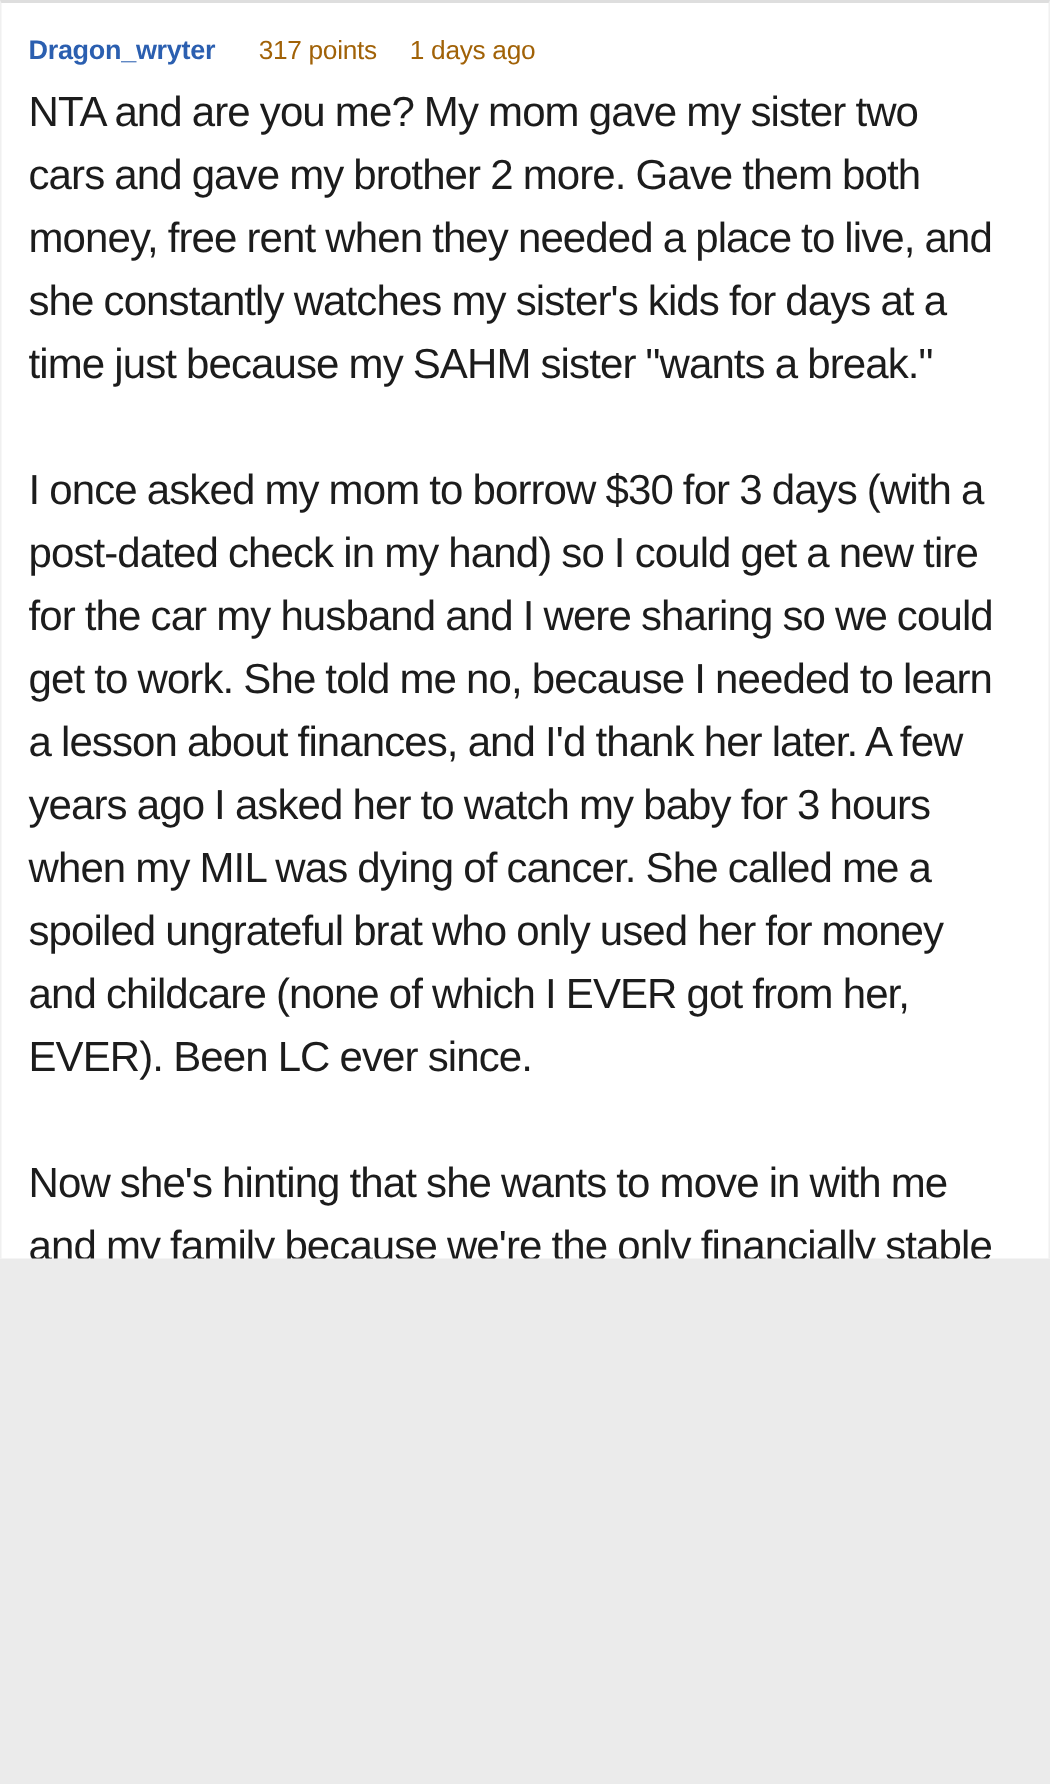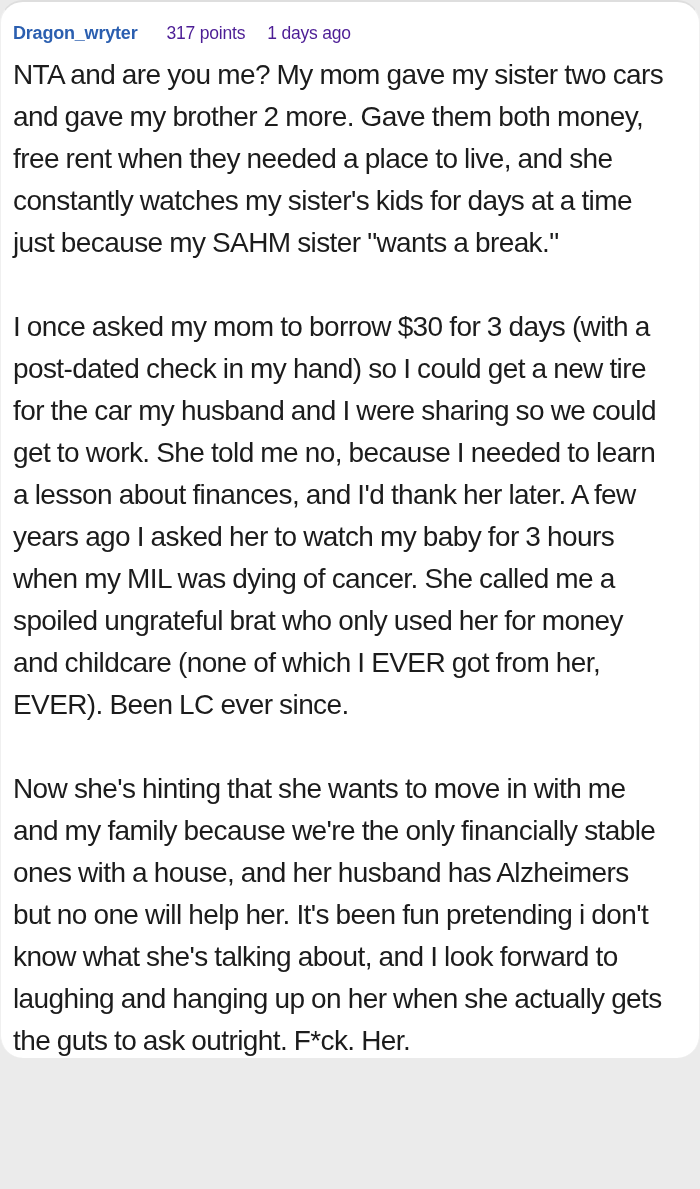--- a/index.html
+++ b/index.html
@@ -9,47 +9,46 @@
   body {
     width: 700px;
     height: 1189px;
     background: #ebebeb;
     font-family: "Liberation Sans", sans-serif;
     overflow: hidden;
   }
   .comment-card {
     box-sizing: border-box;
     width: 700px;
-    height: 1058px;
+    height: 839px;
     background: #ffffff;
     border-top: 2px solid #dedede;
     border-left: 1px solid #f0f0f0;
     border-right: 1px solid #f0f0f0;
-    padding: 20px 30px 0 12px;
+    padding: 20px 30px 0 18px;
     overflow: hidden;
-    border-radius: 23px;
   }
   .comment-header {
     display: flex;
     align-items: baseline;
     gap: 0;
     margin: 0 0 10px 0;
     white-space: nowrap;
   }
   .username {
     color: #2b5fb0;
     font-weight: bold;
     font-size: 18px;
     line-height: 22px;
     letter-spacing: -0.2px;
     text-decoration: none;
     cursor: pointer;
   }
   .meta {
-    color: #4c1d95;
+    color: #a16207;
     font-size: 17.5px;
     line-height: 22px;
     letter-spacing: -0.2px;
   }
   .meta.points { margin-left: 29px; }
   .meta.age    { margin-left: 22px; }
   .comment-body p {
     margin: 8px 0 42px 0;
     color: #1c1c1c;
     font-size: 28px;

